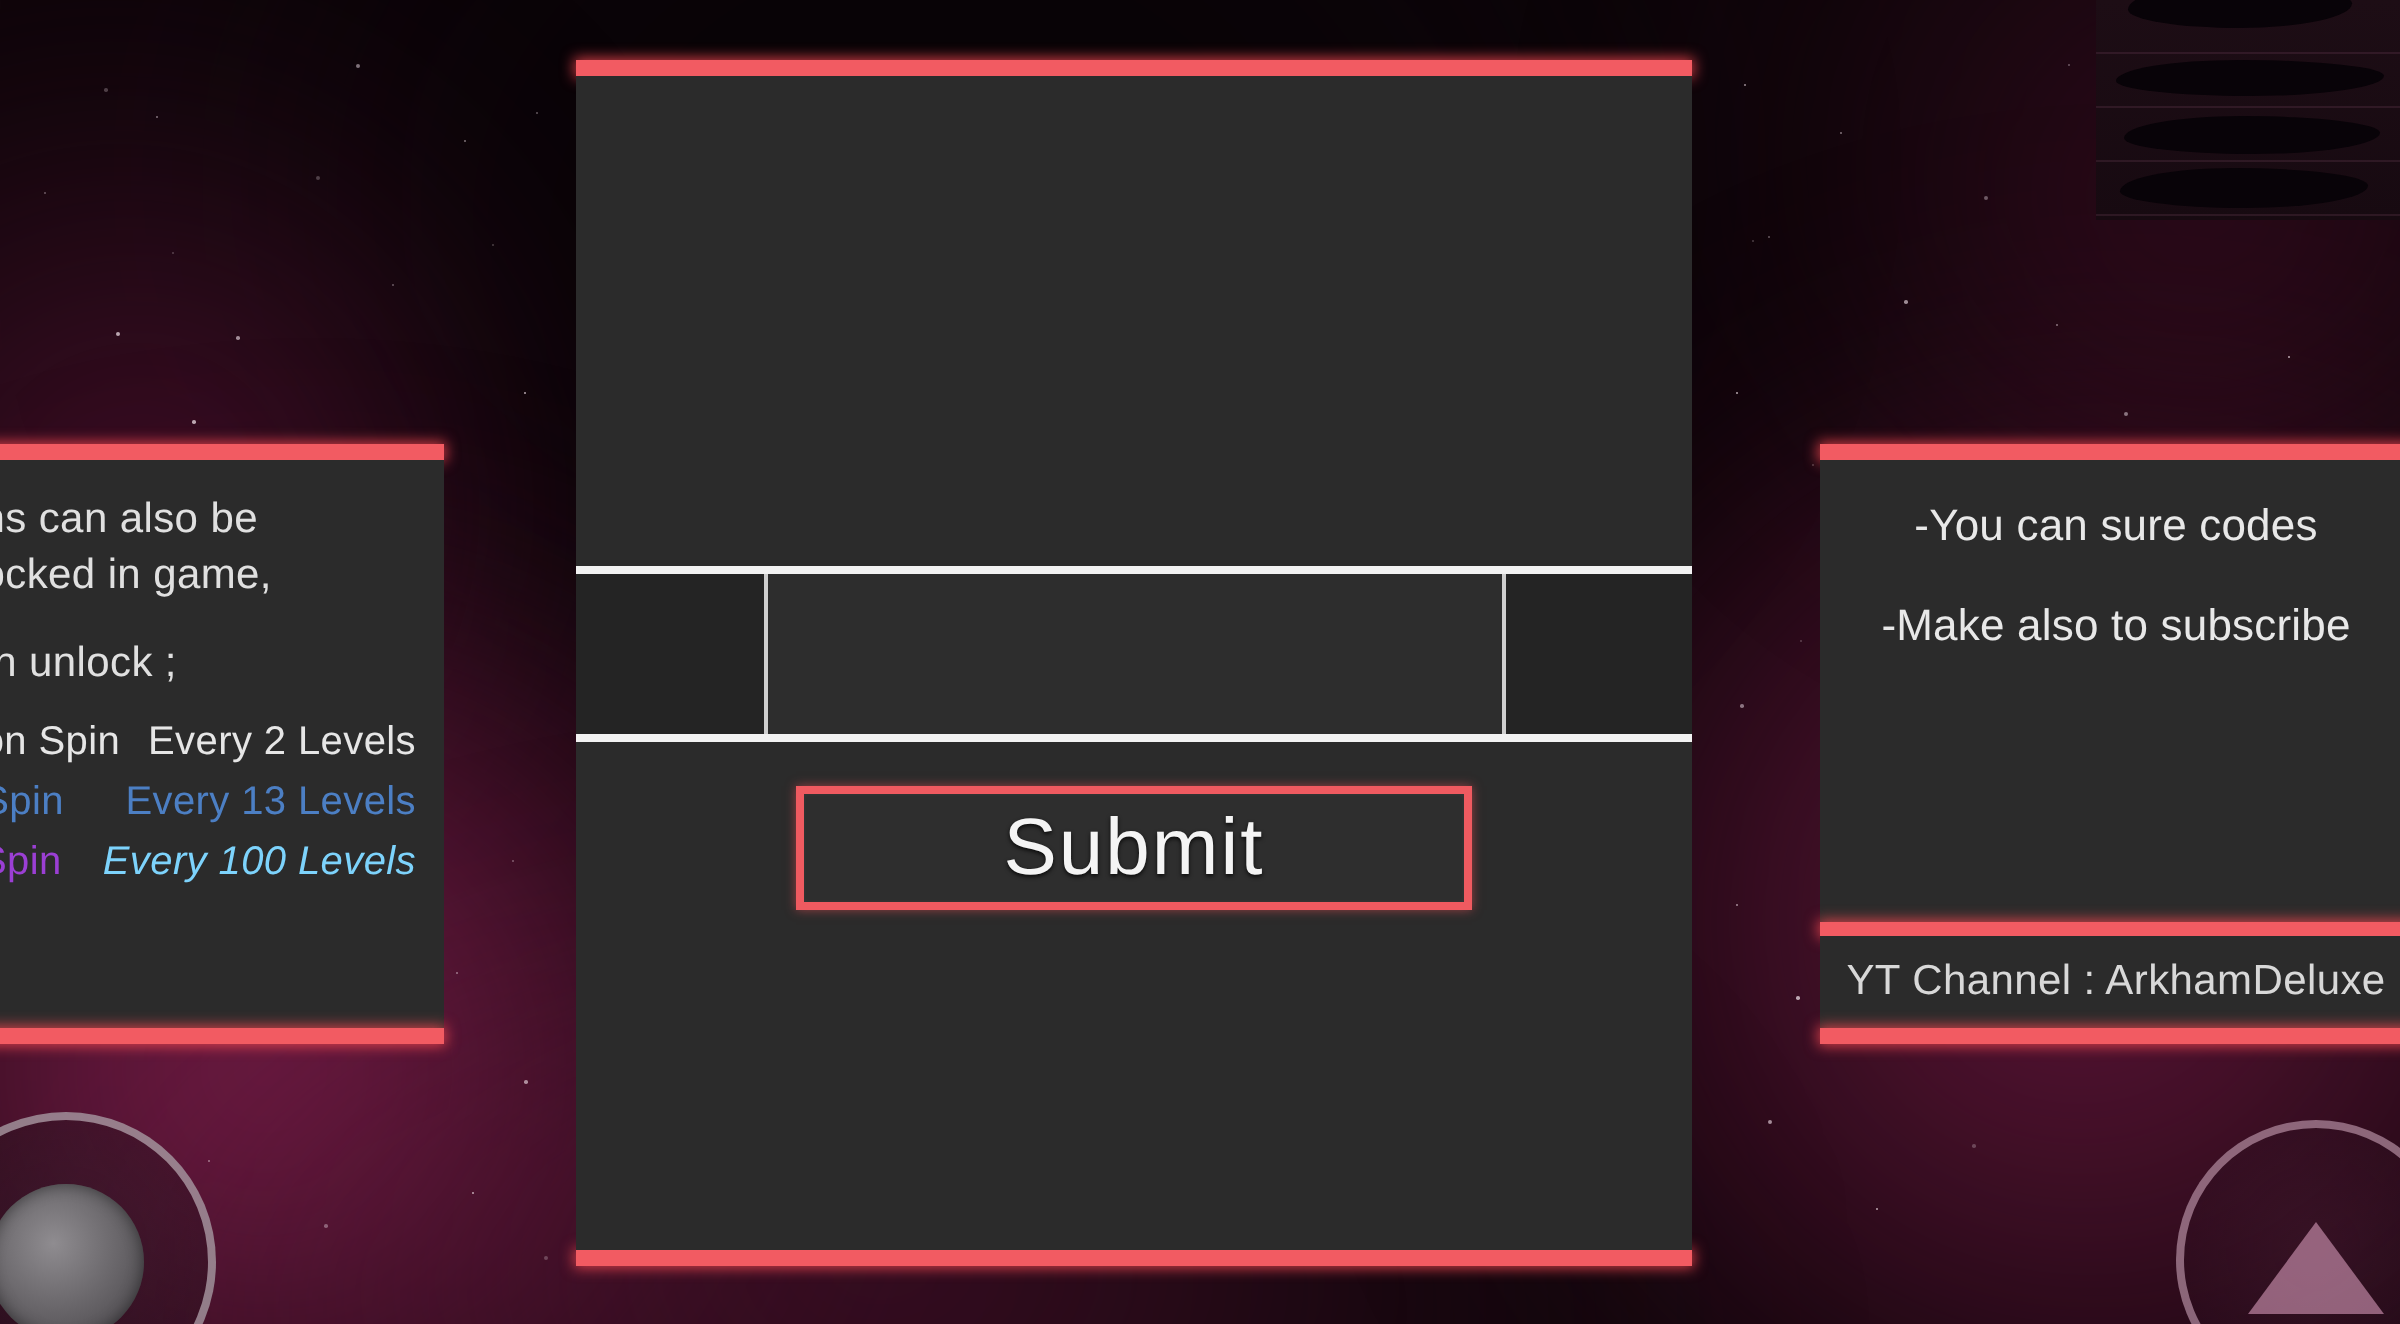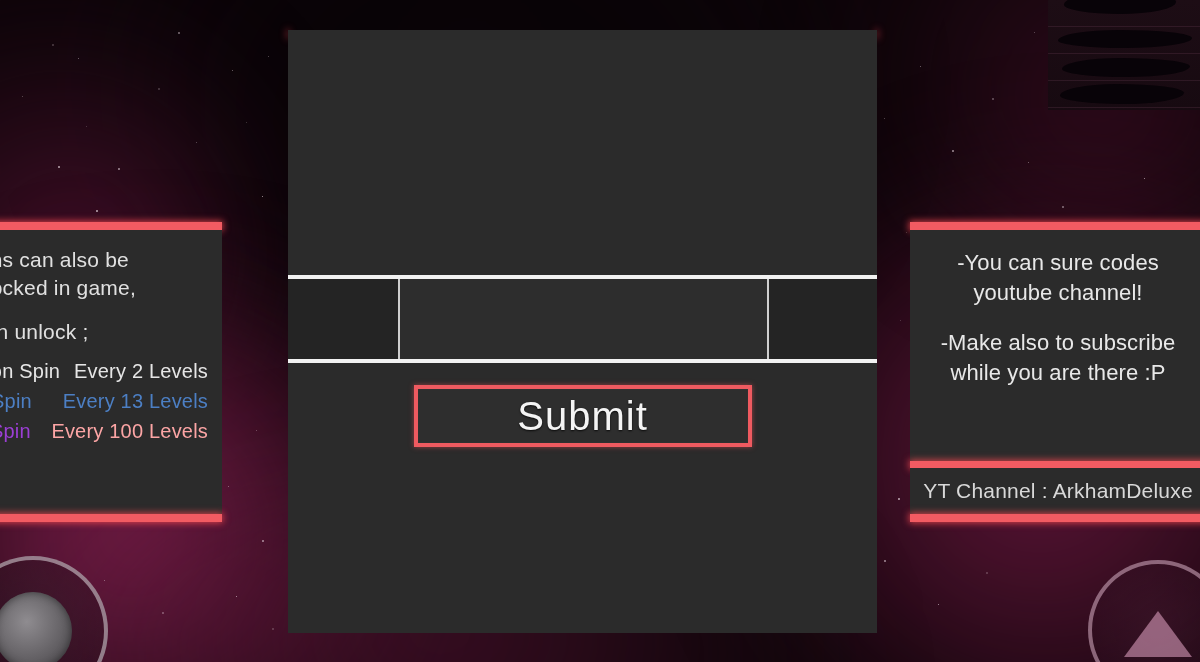--- a/index.html
+++ b/index.html
@@ -66,22 +66,22 @@
   .panel-bar {
     background:#f25b62;
     box-shadow:0 0 7px 1px rgba(242,70,80,0.85);
     width:100%;
   }
 
   
   #code-dialog {
     position:absolute;
     left:288px; top:30px;
-    width:488px; height:603px;
-    display:flex; 
+    width:558px; height:603px;
+    display:flex; flex-direction:column;
     z-index:30;
   }
   #code-dialog .bar-top    { height:8px; }
   #code-dialog .bar-bottom { height:8px; }
   #code-dialog .dlg-body {
     flex:1;
     background:#2b2b2b;
     position:relative;
     display:flex; flex-direction:column;
   }
@@ -367,21 +367,21 @@
         <div class="spin-row">
           <span class="spin-name" style="color: rgb(230, 230, 230);">mon Spin</span>
           <span class="spin-freq" style="color: rgb(230, 230, 230);">Every 2 Levels</span>
         </div>
         <div class="spin-row">
           <span class="spin-name" style="color: rgb(76, 127, 196);">e Spin</span>
           <span class="spin-freq" style="color: rgb(76, 127, 196);">Every 13 Levels</span>
         </div>
         <div class="spin-row">
           <span class="spin-name" style="color: rgb(155, 63, 212);">c Spin</span>
-          <span class="spin-freq" style="color: #fca5a5;">Every 100 Levels</span>
+          <span class="spin-freq" style="color: #7dd3fc; font-style: italic;">Every 100 Levels</span>
         </div>
       </div>
     </div>
     <div class="panel-bar bar-bottom"></div>
   </div>
 
   <div id="code-dialog">
     <div class="panel-bar bar-top"></div>
     <div class="dlg-body">
 
@@ -398,24 +398,22 @@
       </div>
 
     </div>
     <div class="panel-bar bar-bottom"></div>
   </div>
 
   <div id="right-panel">
     <div class="panel-bar bar-top"></div>
     <div class="rp-body">
       <div class="rp-line">-You can sure codes</div>
-      <div class="rp-line">youtube channel!</div>
       <div class="rp-gap"></div>
       <div class="rp-line">-Make also to subscribe</div>
-      <div class="rp-line">while you are there :P</div>
     </div>
     <div class="panel-bar bar-mid"></div>
     <div class="rp-footer">YT Channel : ArkhamDeluxe</div>
     <div class="panel-bar bar-bottom"></div>
   </div>
 
   <div id="joystick">
     <div id="joystick-knob"></div>
   </div>
 

